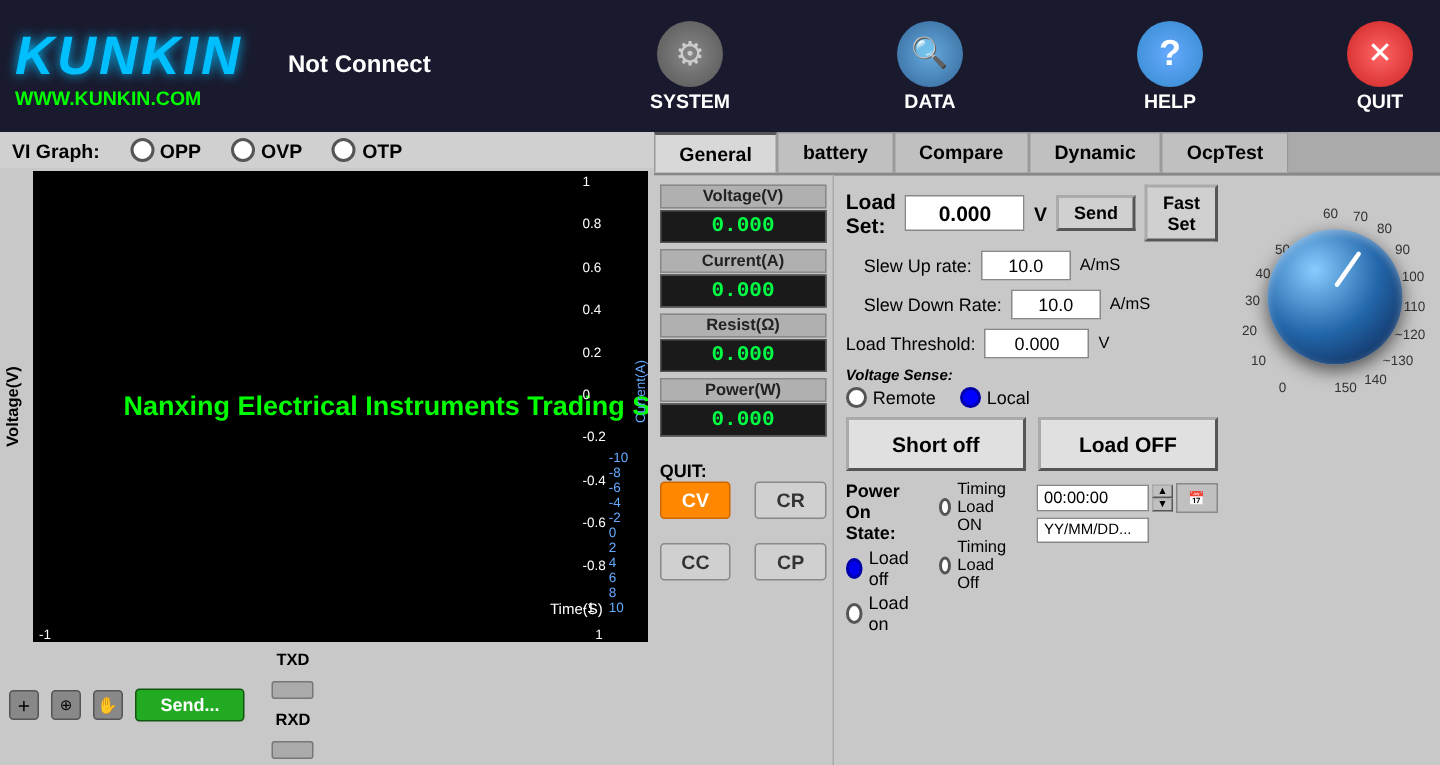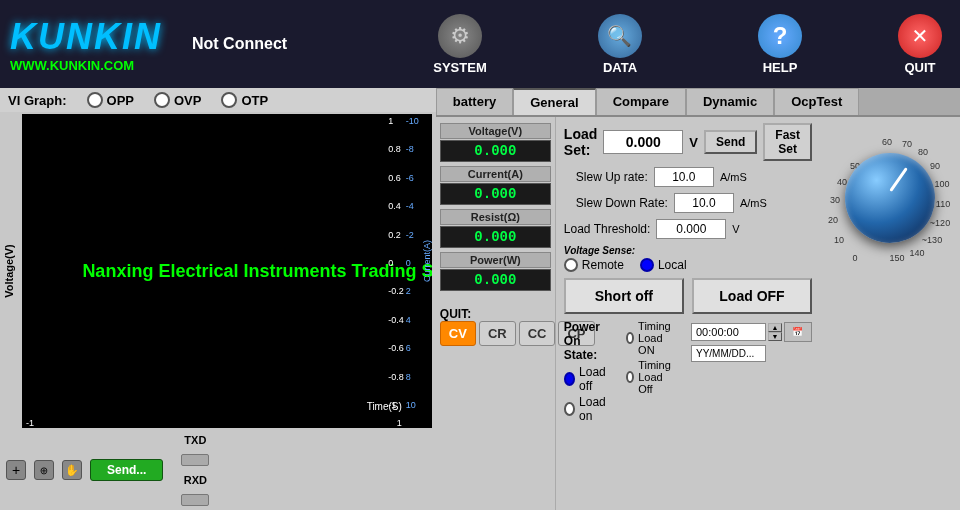--- a/index.html
+++ b/index.html
@@ -239,22 +239,22 @@
       font-family: 'Courier New', monospace;
     }
 
     .mode-label {
       font-size: 12px;
       font-weight: bold;
       margin-top: 6px;
     }
     .mode-btns {
       display: grid;
-      grid-template-columns: 1fr 1fr 1fr 1fr;
-      gap: 3px;
+      grid-template-columns: 1fr 1fr;
+      gap: 16px;
     }
     .mode-btn {
       background: #ff8800;
       color: white;
       border: 1px solid #cc6600;
       border-radius: 3px;
       padding: 4px 8px;
       font-weight: bold;
       font-size: 13px;
       cursor: pointer;
@@ -472,21 +472,21 @@
           <span style="color:white;font-size:9px">0.4</span>
           <span style="color:white;font-size:9px">0.2</span>
           <span style="color:white;font-size:9px">0</span>
           <span style="color:white;font-size:9px">-0.2</span>
           <span style="color:white;font-size:9px">-0.4</span>
           <span style="color:white;font-size:9px">-0.6</span>
           <span style="color:white;font-size:9px">-0.8</span>
           <span style="color:white;font-size:9px">-1</span>
         </div>
 
-        <div style="position:absolute;right:0;top:0;bottom:16px;width:26px;display:flex;flex-direction:column;justify-content:space-between;padding:2px 0">
+        <div style="position:absolute;right:0;top:0;bottom:16px;width:26px;display:flex;flex-direction:column;justify-content:flex-end;padding:2px 0">
           <span style="color:#6af;font-size:9px">-10</span>
           <span style="color:#6af;font-size:9px">-8</span>
           <span style="color:#6af;font-size:9px">-6</span>
           <span style="color:#6af;font-size:9px">-4</span>
           <span style="color:#6af;font-size:9px">-2</span>
           <span style="color:#6af;font-size:9px">0</span>
           <span style="color:#6af;font-size:9px">2</span>
           <span style="color:#6af;font-size:9px">4</span>
           <span style="color:#6af;font-size:9px">6</span>
           <span style="color:#6af;font-size:9px">8</span>
@@ -518,22 +518,22 @@
         <div class="led-bar"></div>
         <span class="led-label">RXD</span>
         <div class="led-bar"></div>
       </div>
     </div>
   </div>
 
   <div class="right-panel">
 
     <div class="tabs">
+      <div class="tab active">General</div>
       <div class="tab">battery</div>
-      <div class="tab active">General</div>
       <div class="tab">Compare</div>
       <div class="tab">Dynamic</div>
       <div class="tab">OcpTest</div>
     </div>
 
     <div class="right-content">
 
       <div class="measurements">
         <div class="measure-group">
           <div class="measure-label">Voltage(V)</div>

